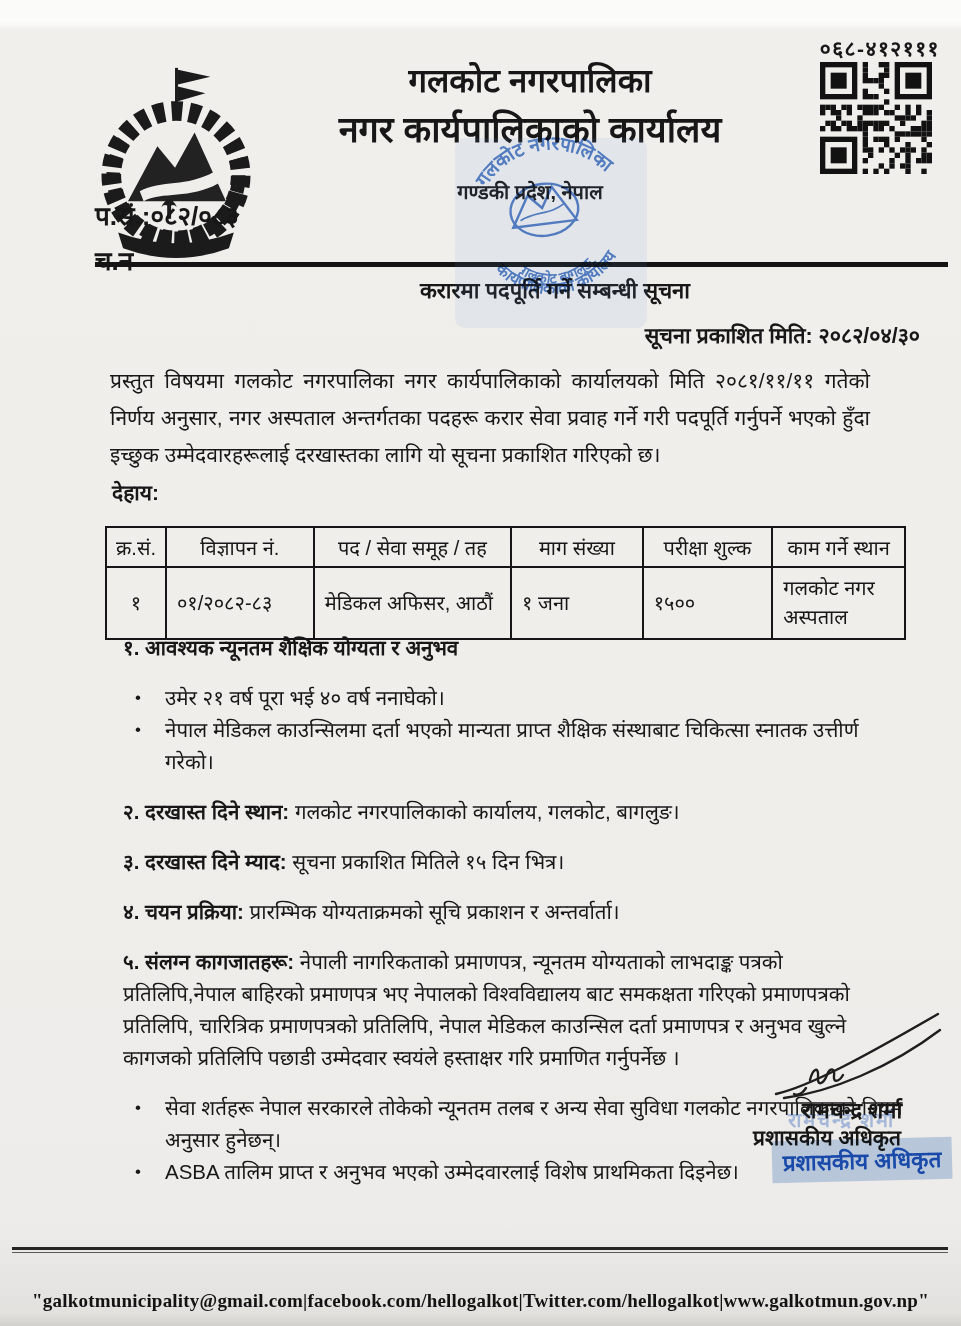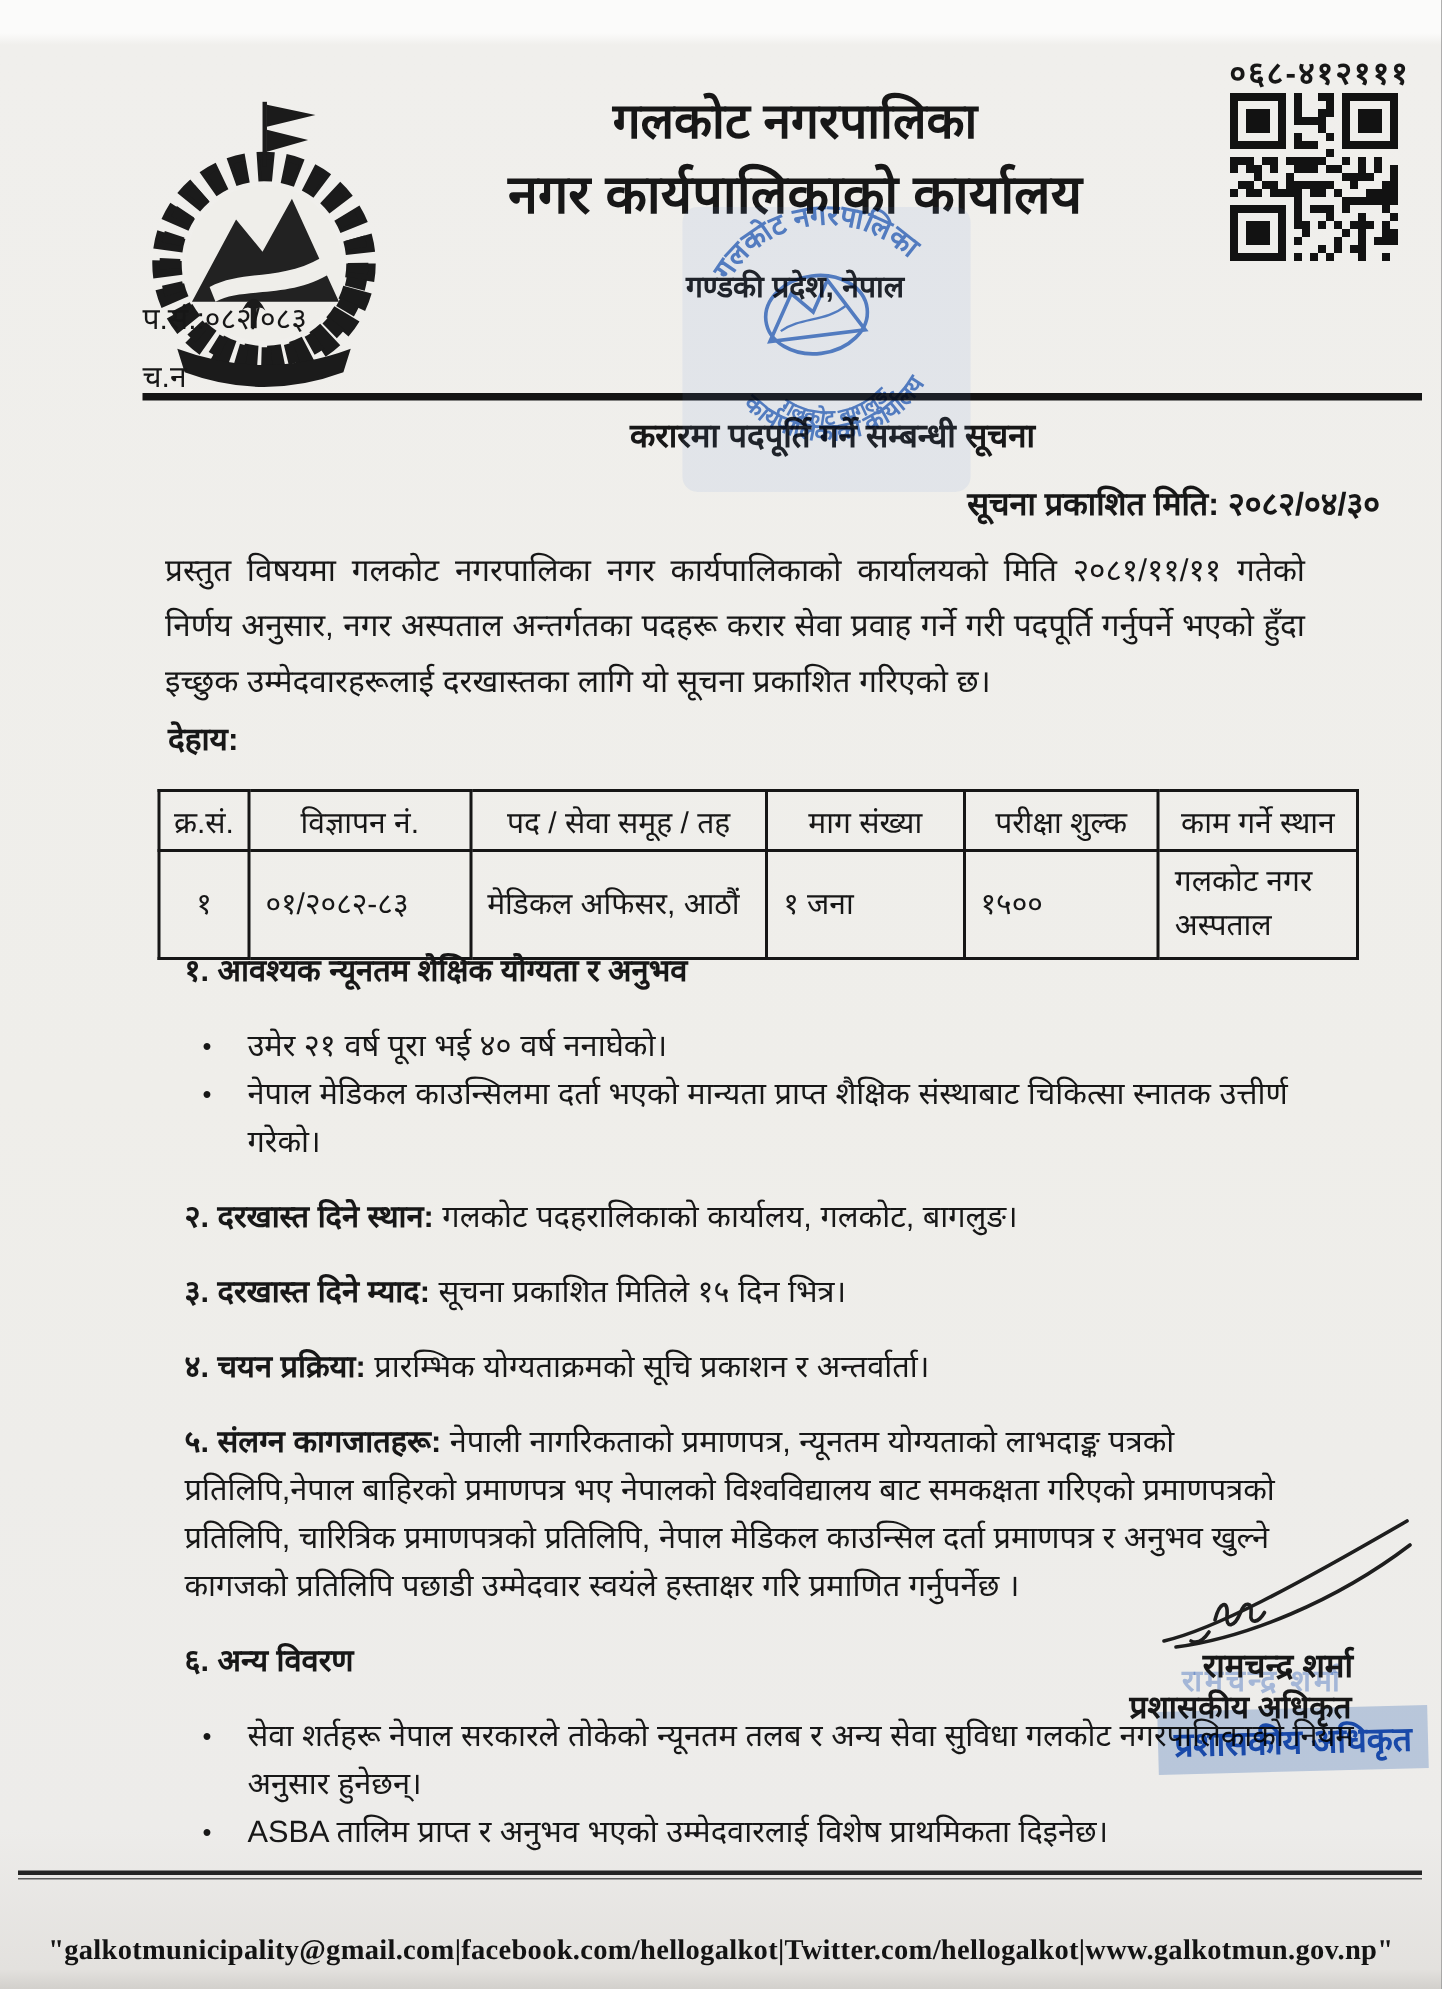--- a/index.html
+++ b/index.html
@@ -12,21 +12,21 @@
   .abs{position:absolute;}
   
   .phone{top:34px;right:21px;font-size:21px;font-weight:600;letter-spacing:1.5px;}
   .qr{left:820px;top:62px;}
   .emblem{left:92px;top:62px;}
   .hdr{left:250px;top:62px;width:560px;text-align:center;line-height:1.15;}
   .hdr .t1{font-size:33px;font-weight:700;}
   .hdr .t2{font-size:36px;font-weight:700;margin-top:9px;}
   .hdr .t3{font-size:25px;font-weight:700;margin-top:9px;}
   .hdr .t4{font-size:20px;font-weight:700;margin-top:31px;}
-  .ref{left:95px;top:203px;font-size:20px;font-weight:400;line-height:1;}
+  .ref{left:95px;top:203px;font-size:26px;font-weight:700;line-height:1;}
   .ref .chn{margin-top:19px;}
   .round-stamp{left:452px;top:131px;z-index:6;mix-blend-mode:multiply;}
   .stamp-wash{left:455px;top:138px;width:192px;height:190px;background:rgba(105,150,215,.10);border-radius:10px;z-index:5;}
   .divider{left:95px;top:262px;width:853px;height:5px;background:#141414;z-index:4;}
   .notice-title{left:150px;top:274px;width:810px;text-align:center;font-size:22px;font-weight:700;z-index:4;}
   .pub-date{top:320px;right:41px;font-size:21.5px;font-weight:600;}
   .intro{left:110px;top:362px;width:760px;font-size:21px;line-height:37px;text-align:justify;}
   .dehaya{left:112px;top:478px;font-size:21px;font-weight:700;}
   
   table.vac{left:105px;top:526px;position:absolute;border-collapse:collapse;width:801px;font-size:20px;}
@@ -289,25 +289,24 @@
   <div class="abs sections" id="sections">
       <div class="sec"><span class="sec-h">१. आवश्यक न्यूनतम शैक्षिक योग्यता र अनुभव</span></div>
       <div class="bullet">
         <span class="dot">•</span>
         <span class="btext">उमेर २१ वर्ष पूरा भई ४० वर्ष ननाघेको।</span>
       </div>
       <div class="bullet">
         <span class="dot">•</span>
         <span class="btext">नेपाल मेडिकल काउन्सिलमा दर्ता भएको मान्यता प्राप्त शैक्षिक संस्थाबाट चिकित्सा स्नातक उत्तीर्ण गरेको।</span>
       </div>
-      <div class="sec"><span class="sec-h">२. दरखास्त दिने स्थान:</span><span> गलकोट पदहरालिकाको कार्यालय, गलकोट, बागलुङ।</span></div>
+      <div class="sec"><span class="sec-h">२. दरखास्त दिने स्थान:</span><span> गलकोट नगरपालिकाको कार्यालय, गलकोट, बागलुङ।</span></div>
       <div class="sec"><span class="sec-h">३. दरखास्त दिने म्याद:</span><span> सूचना प्रकाशित मितिले १५ दिन भित्र।</span></div>
       <div class="sec"><span class="sec-h">४. चयन प्रक्रिया:</span><span> प्रारम्भिक योग्यताक्रमको सूचि प्रकाशन र अन्तर्वार्ता।</span></div>
       <div class="sec"><span class="sec-h">५. संलग्न कागजातहरू:</span><span> नेपाली नागरिकताको प्रमाणपत्र, न्यूनतम योग्यताको लाभदाङ्क पत्रको प्रतिलिपि,नेपाल बाहिरको प्रमाणपत्र भए नेपालको विश्वविद्यालय बाट समकक्षता गरिएको प्रमाणपत्रको प्रतिलिपि, चारित्रिक प्रमाणपत्रको प्रतिलिपि, नेपाल मेडिकल काउन्सिल दर्ता प्रमाणपत्र र अनुभव खुल्ने कागजको प्रतिलिपि पछाडी उम्मेदवार स्वयंले हस्ताक्षर गरि प्रमाणित गर्नुपर्नेछ ।</span></div>
-      <div class="sec"><span class="sec-h">६. अन्य विवरण</span></div>
       <div class="bullet">
         <span class="dot">•</span>
         <span class="btext">सेवा शर्तहरू नेपाल सरकारले तोकेको न्यूनतम तलब र अन्य सेवा सुविधा गलकोट नगरपालिकाको नियम अनुसार हुनेछन्।</span>
       </div>
       <div class="bullet">
         <span class="dot">•</span>
         <span class="btext">ASBA तालिम प्राप्त र अनुभव भएको उम्मेदवारलाई विशेष प्राथमिकता दिइनेछ।</span>
       </div>
     </div>
 

